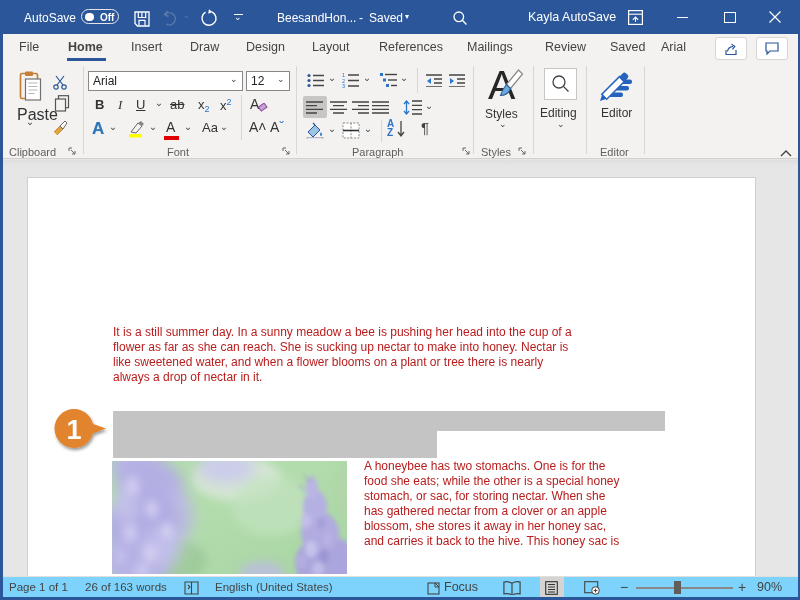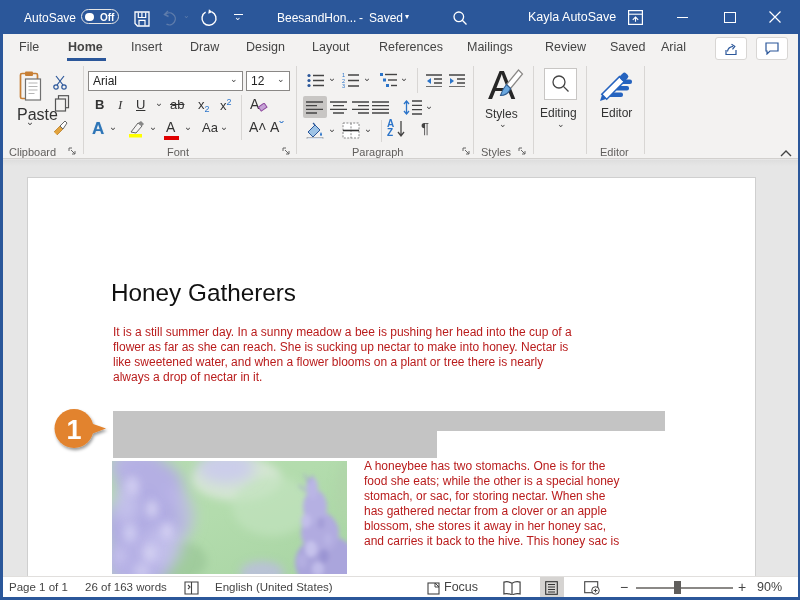--- a/index.html
+++ b/index.html
@@ -15,21 +15,21 @@
   
   #ribbon { position:absolute; left:0; top:62px; width:800px; height:97px; background:#f3f2f1; border-bottom:1px solid #d2d0ce; }
   .grplabel { position:absolute; font-size:11px; color:#605e5c; }
   .vsep { position:absolute; width:1px; background:#d8d6d4; top:4px; height:88px; }
   .launcher { position:absolute; width:10px; height:10px; }
   
   #docarea { position:absolute; left:0; top:160px; width:800px; height:416px; background:#e6e6e6; }
   #page { position:absolute; left:27px; top:17px; width:729px; height:399px; background:#fff; border:1px solid #cfcfcf; border-bottom:none; }
   .doctext { position:absolute; font-size:12px; color:#b91c1c; white-space:nowrap; line-height:15px; }
   
-  #statusbar { position:absolute; left:0; top:576px; width:800px; height:21px; background:#ffffff; border-top:1px solid #e1dfdd; color:#444; }
+  #statusbar { position:absolute; left:0; top:576px; width:800px; height:21px; background:#7dd3fc; border-top:1px solid #e1dfdd; color:#444; }
   #statusbar .s { position:absolute; font-size:11.5px; top:4px; }
   #bottomborder { position:absolute; left:0; top:597px; width:800px; height:3px; background:#2b579a; }
   .edge { position:absolute; top:34px; width:2.5px; height:566px; background:#2b579a; }
   svg { display:block; }
 </style>
 </head>
 <body>
 
   <div id="titlebar">
     <div class="txt" style="left:24px; top:11px;">AutoSave</div>
@@ -304,21 +304,20 @@
 
     <svg class="abs" style="left:780px; top:87px;" width="12" height="8" viewBox="0 0 12 8">
       <path d="M1 7 L6 2 L11 7" fill="none" stroke="#444" stroke-width="1.4"></path>
     </svg>
   </div>
 
   <div id="docarea">
     <div class="abs" style="left:0; top:0; width:800px; height:6px; background:linear-gradient(#dedede,#e6e6e6);"></div>
     <div id="page"></div>
 
-    <div class="doctext" style="left:111px; top:119.4px; font-size:24.3px; line-height:27.9px; color:#111;">Honey Gatherers</div>
 
     <div class="doctext" style="left:113px; top:165px;">
       It is a still summer day. In a sunny meadow a bee is pushing her head into the cup of a<br>
       flower as far as she can reach. She is sucking up nectar to make into honey. Nectar is<br>
       like sweetened water, and when a flower blooms on a plant or tree there is nearly<br>
       always a drop of nectar in it.
     </div>
 
     <div class="abs" style="left:113px; top:251px; width:552px; height:20px; background:#c4c4c4;"></div>
     <div class="abs" style="left:113px; top:271px; width:324px; height:27px; background:#c4c4c4;"></div>

